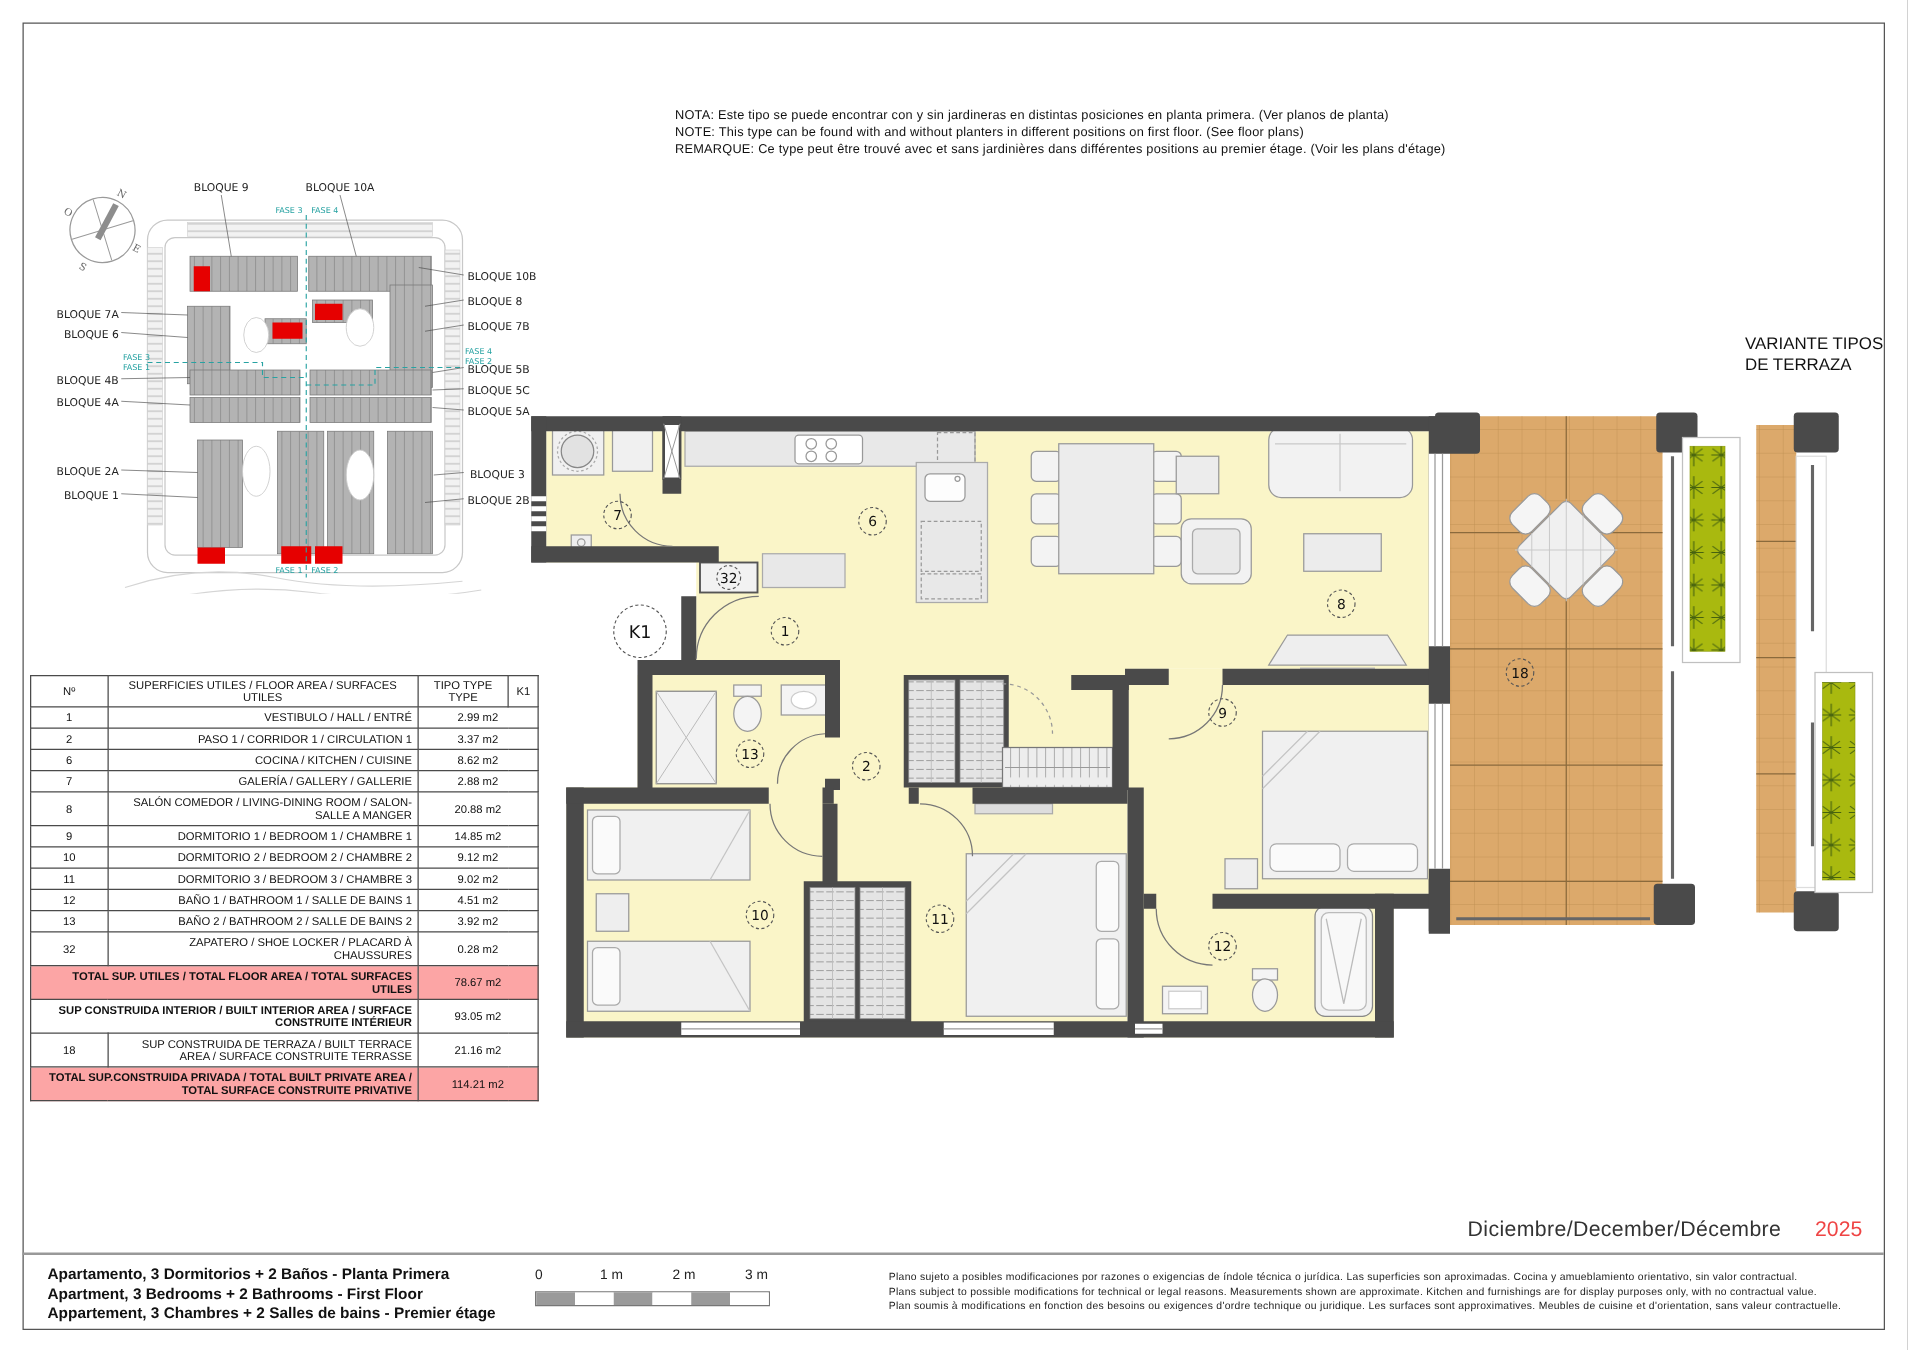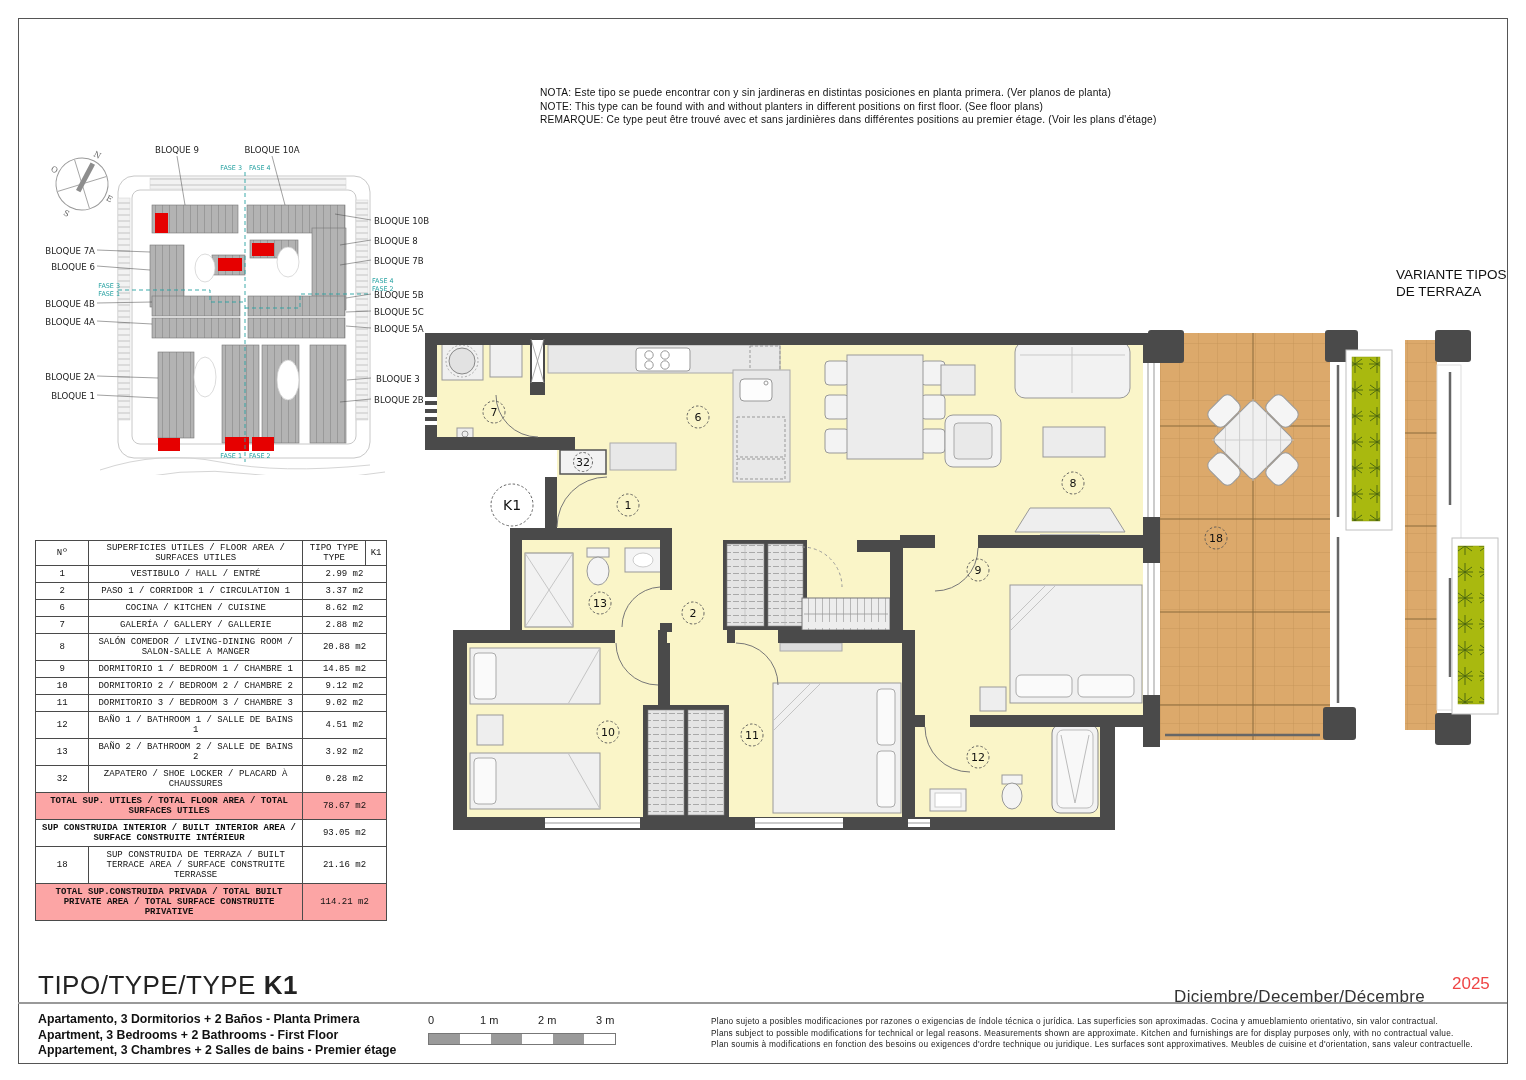--- a/index.html
+++ b/index.html
@@ -4,46 +4,46 @@
 <style>
   html,body{margin:0;padding:0;background:#888;}
   #page{position:relative;width:1526px;height:1080px;background:#fff;overflow:hidden;
         font-family:"Liberation Sans",sans-serif;color:#111;padding-left:16px;}
   #frame{position:absolute;left:18px;top:18px;width:1488px;height:1044px;border:1px solid #555;}
   
   #note{position:absolute;left:540px;top:86px;font-size:10.2px;line-height:13.6px;letter-spacing:.2px;color:#111;}
   
   #variant-title{position:absolute;left:1396px;top:266px;font-size:13.5px;line-height:17px;color:#111;}
   
-  #area-table{position:absolute;left:35px;top:540px;border-collapse:collapse;width:352px;
-              font-size:9px;color:#111;font-family:Liberation Mono, monospace;}
+  #area-table{position:absolute;left:24px;top:540px;border-collapse:collapse;width:407px;
+              font-size:9px;color:#111;}
   #area-table td,#area-table th{border:1px solid #4a4a4a;padding:3px 4px;vertical-align:middle;}
   #area-table th{font-weight:normal;text-align:center;padding:2px 2px;}
   .c-no{width:46px;text-align:center;}
-  .c-desc{width:212px;text-align:center;}
+  .c-desc{width:212px;text-align:right;}
   .c-type{width:60px;text-align:center;}
   .c-k1{width:16px;text-align:center;}
   .c-val{text-align:center;}
   tr.t-total td{background:#fca5a5;font-weight:bold;}
   tr.t-total td.c-val{font-weight:normal;}
   tr.t-built td{font-weight:bold;}
   tr.t-built td.c-val{font-weight:normal;}
   
   #bb-title{position:absolute;left:38px;top:970px;font-size:26px;letter-spacing:.5px;color:#222;}
   #bb-title b{font-weight:bold;}
   #bb-rule{position:absolute;left:18px;top:1002px;width:1489px;height:2px;background:#999;}
   #bb-desc{position:absolute;left:38px;top:1012px;font-size:12.3px;font-weight:bold;line-height:15.5px;color:#111;}
   #scalebar{position:absolute;left:428px;top:1014px;width:200px;height:34px;font-size:11px;color:#222;}
   #scalebar .lab{position:absolute;top:0;}
   #scalebar .bar{position:absolute;top:19px;left:0;width:186px;height:10px;border:1px solid #777;display:flex;}
   #scalebar .seg{flex:1 1 auto;}
   .seg.g{background:#9a9a9a;} .seg.w{background:#fff;}
   #disclaimer{position:absolute;left:683px;top:1016px;font-size:8.3px;line-height:11.6px;
               letter-spacing:.25px;color:#222;white-space:nowrap;margin-left:28px;}
-  #bb-date{position:absolute;left:1145px;top:974px;width:280px;text-align:right;font-size:17px;color:#333;letter-spacing:.3px;margin-top:13px;}
+  #bb-date{position:absolute;left:1145px;top:974px;width:280px;text-align:right;font-size:17px;color:#333;letter-spacing:.3px;}
   #bb-year{position:absolute;left:1452px;top:974px;font-size:17px;color:#ef4444;}
   svg text{font-family:"DejaVu Sans",sans-serif;}
   .blab{font-size:8.6px;fill:#222;}
   .flab{font-size:6.4px;fill:#27a2a2;}
   .num{font-size:11px;fill:#111;}
   .k1t{font-size:14px;fill:#111;}
   .cletter{font-size:8px;fill:#666;font-family:"DejaVu Serif",serif;}
 </style>
 </head>
 <body>
@@ -546,21 +546,20 @@
           <td class="c-desc">SUP CONSTRUIDA  DE TERRAZA  / BUILT TERRACE  AREA / SURFACE CONSTRUITE TERRASSE</td>
           <td class="c-val" colspan="2">21.16 m2</td>
         </tr>
     <tr class="t-total">
           <td colspan="2" class="c-desc">TOTAL SUP.CONSTRUIDA PRIVADA / TOTAL  BUILT PRIVATE AREA / TOTAL SURFACE CONSTRUITE PRIVATIVE</td>
           <td class="c-val" colspan="2">114.21 m2</td>
         </tr>
   </tbody>
     </table>
 
-  <div id="bb-title"><span>TIPO/TYPE/TYPE</span> <b>K1</b></div>
   <div id="bb-rule"></div>
   <div id="bb-desc">
     <div>Apartamento, 3 Dormitorios + 2 Baños - Planta Primera</div>
     <div>Apartment, 3 Bedrooms + 2 Bathrooms - First Floor</div>
     <div>Appartement, 3 Chambres + 2 Salles de bains - Premier étage</div>
   </div>
   <div id="scalebar">
     <span class="lab" style="left:0">0</span>
     <span class="lab" style="left:52px">1 m</span>
     <span class="lab" style="left:110px">2 m</span>

